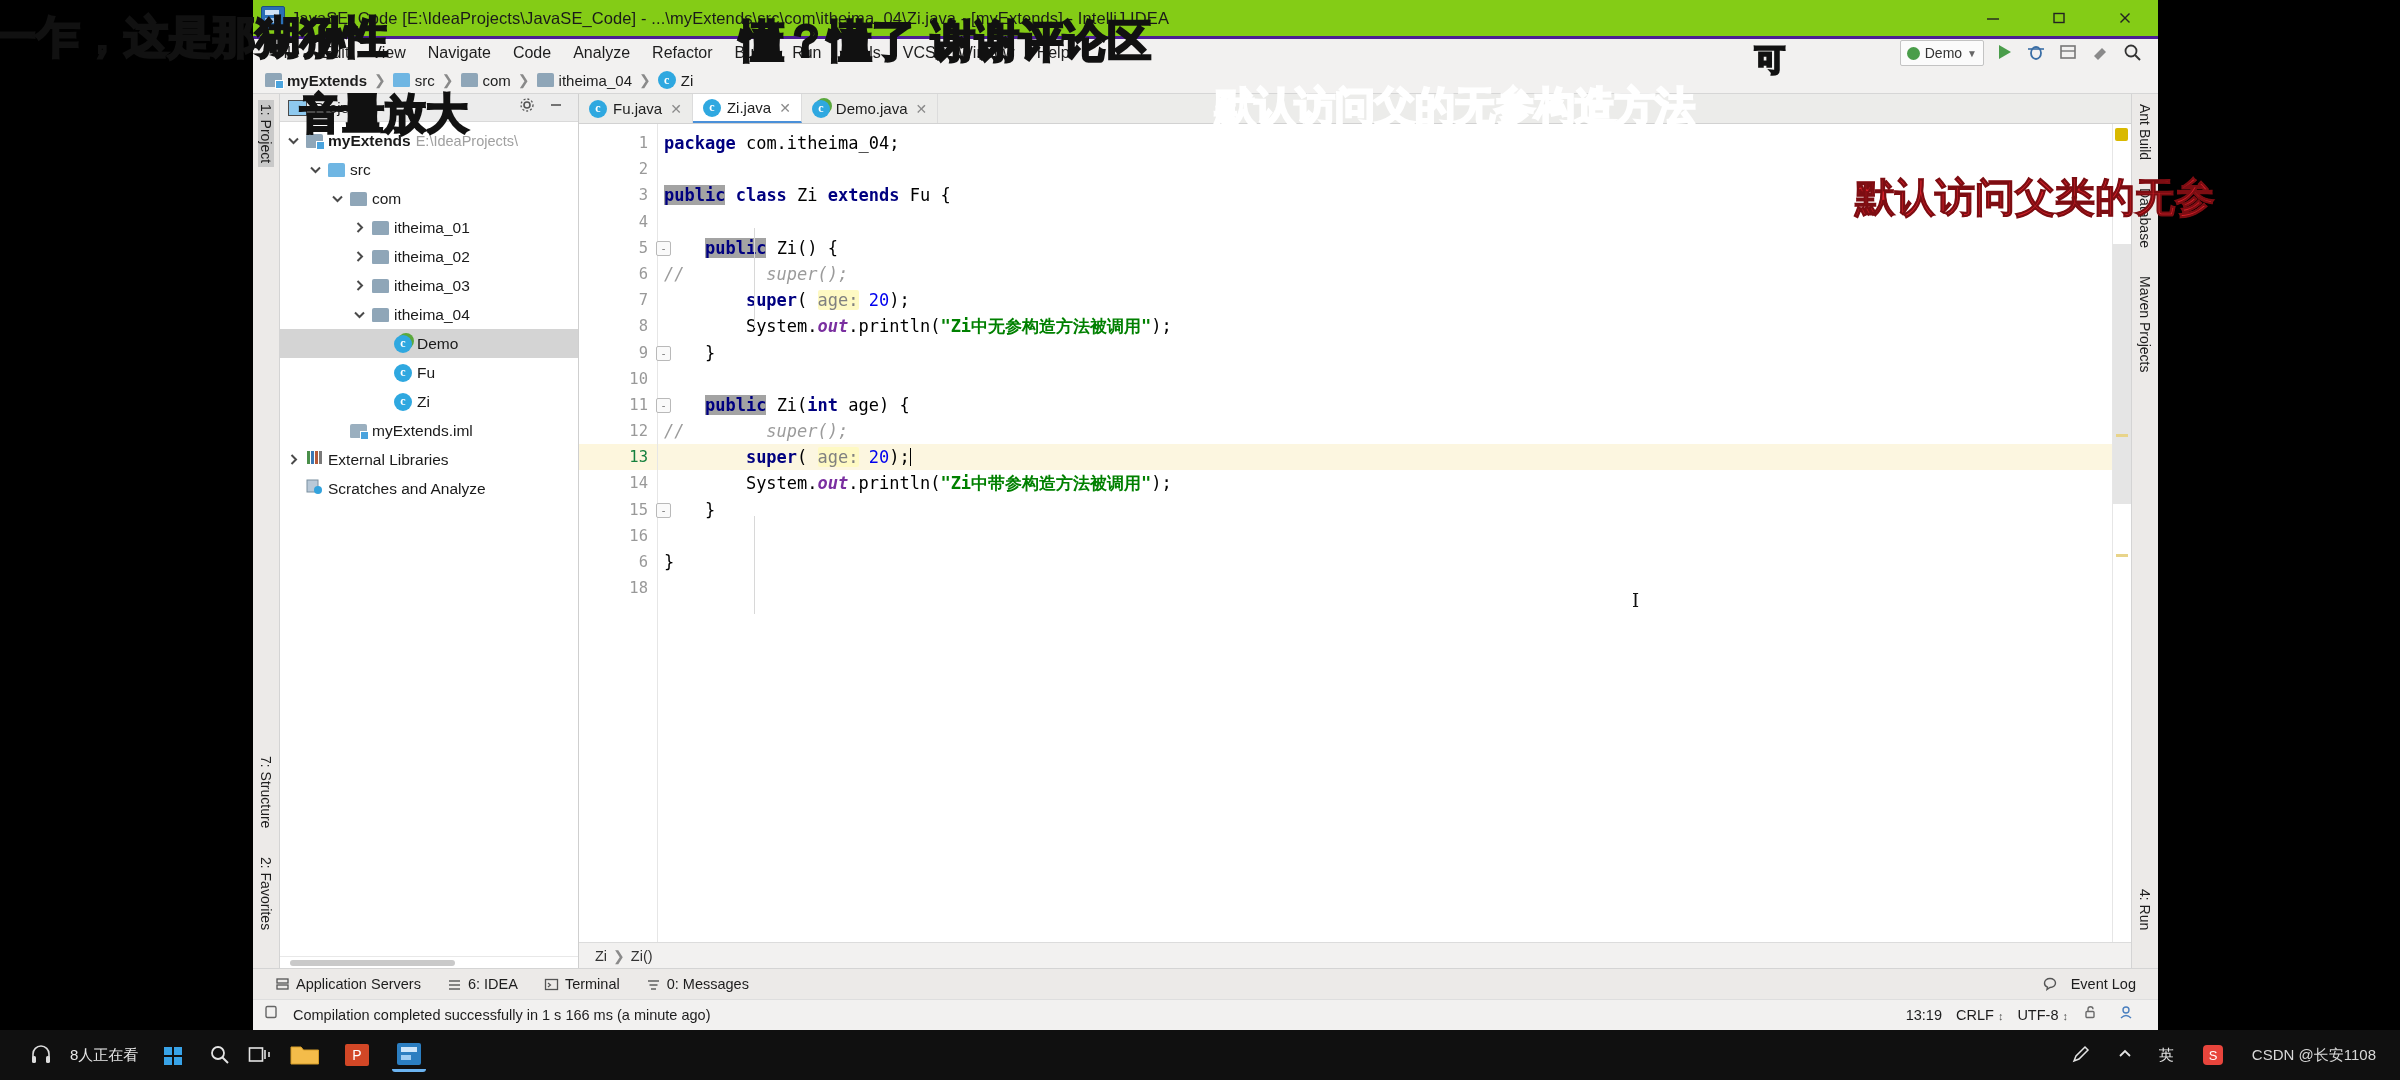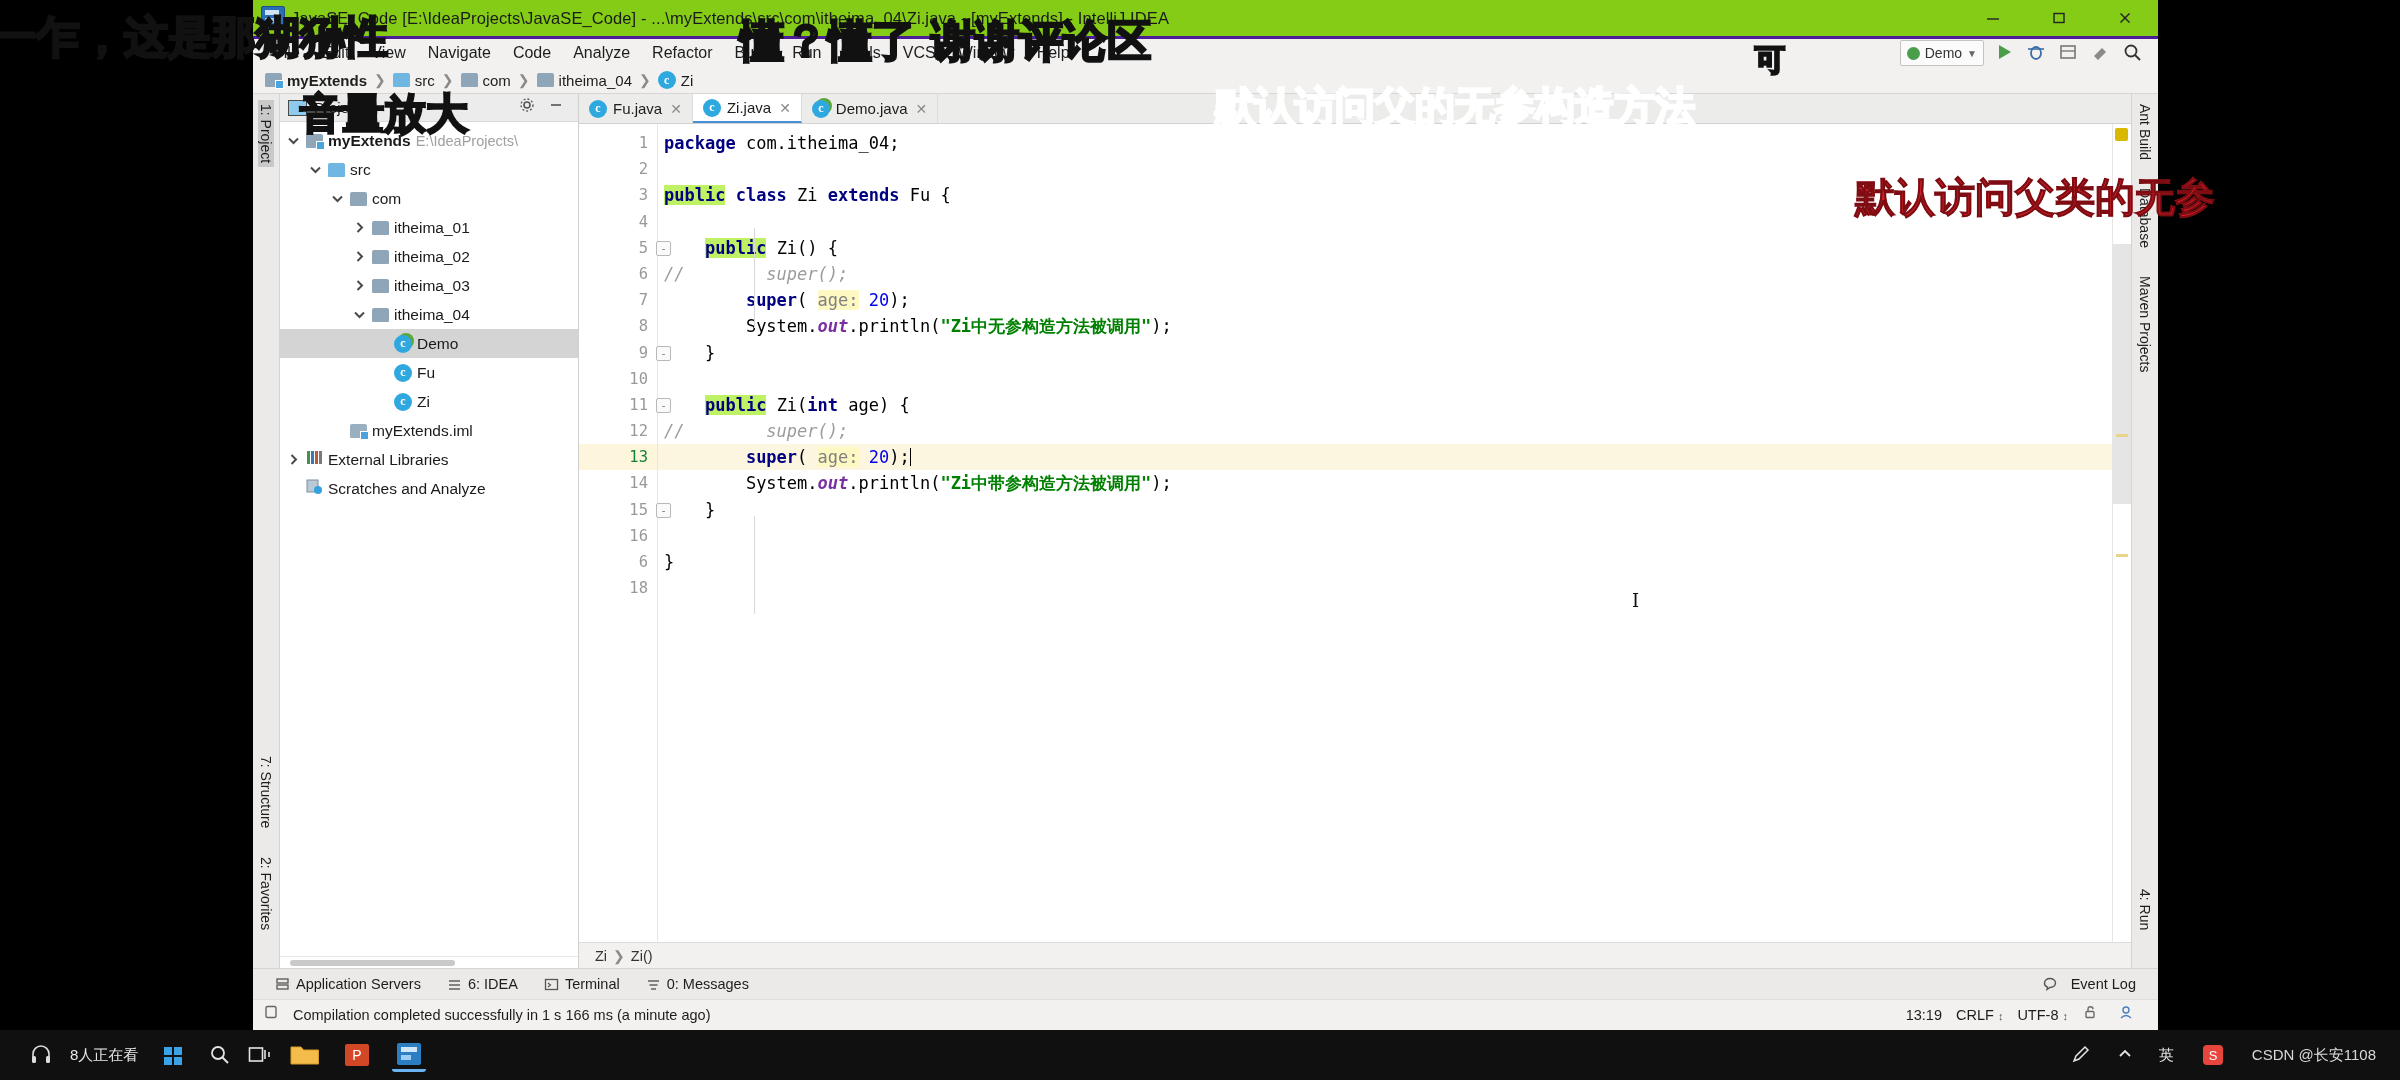--- a/index.html
+++ b/index.html
@@ -86,21 +86,21 @@
   .gnum{height:26.2px;line-height:26.2px;text-align:right;padding-right:9px;color:#999;
         font-family:"DejaVu Sans Mono",monospace;font-size:15.5px;}
   .gnum.cur{background:#fdf6dd;color:#15803d;}
   .gfold{position:absolute;right:-14px;width:13px;height:13px;border:1px solid #b9b9b9;background:#fafafa;
          border-radius:2px;display:flex;align-items:center;justify-content:center;color:#7a7a7a;font-size:11px;line-height:1;}
   .code{flex:1;position:relative;padding-top:6px;overflow:hidden;
         font-family:"DejaVu Sans Mono",monospace;font-size:17px;}
   .cline{height:26.2px;line-height:26.2px;white-space:pre;padding-left:6px;}
   .cline.cur{background:#fcf6e0;}
   .kw{color:#000080;font-weight:bold;}
-  .kwhl{color:#000080;font-weight:bold;background:#bef264;}
+  .kwhl{color:#000080;font-weight:bold;background:#a3a3a3;}
   .str{color:#008000;font-weight:bold;}
   .num{color:#0000ee;}
   .cmt{color:#9b9b9b;font-style:italic;}
   .fld{color:#7a2fa0;font-style:italic;font-weight:bold;}
   .hint{color:#808080;background:#fef9c3;border-radius:2px;}
   .plain{color:#000;}
   .caret{display:inline-block;width:1.5px;height:18px;background:#000;vertical-align:-3px;}
   .imouse{position:absolute;left:974px;top:466px;color:#111;font-size:18px;font-family:"DejaVu Serif",serif;}
   .foldline{position:absolute;left:96px;width:1px;background:#d8d8d8;}
 

